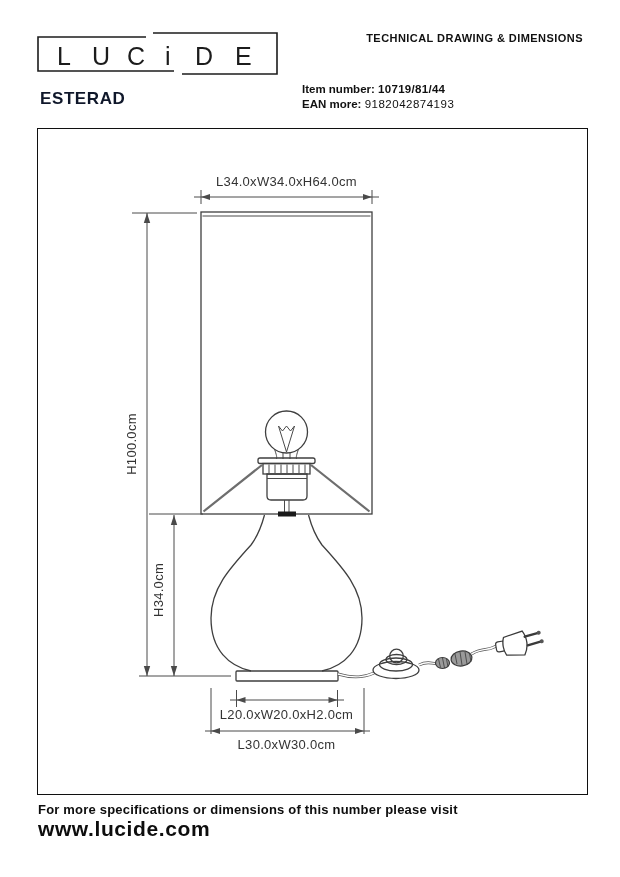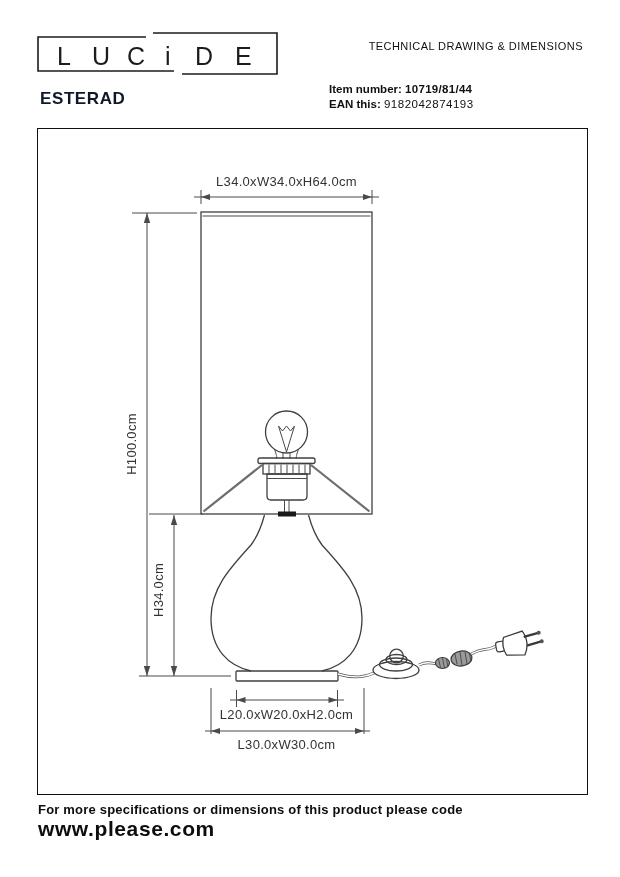--- a/index.html
+++ b/index.html
@@ -1,27 +1,27 @@
 <!DOCTYPE html>
 <html><head>
 <meta charset="utf-8">
 <style>
   html,body{margin:0;padding:0;background:#fff;}
   body{font-family:"Liberation Sans", sans-serif; color:#1a1a1a;}
   .sheet{position:relative;width:620px;height:877px;background:#ffffff;overflow:hidden;}
 
   .logo-svg{position:absolute;left:35px;top:28px;}
 
-  .doc-title{position:absolute;top:40px;right:37px;font-size:11px;letter-spacing:.45px;
-             font-weight:400;color:#111;}
+  .doc-title{position:absolute;top:32px;right:37px;font-size:11px;letter-spacing:.45px;
+             font-weight:700;color:#111;}
 
   .product-name{position:absolute;left:40px;top:89px;font-size:17px;font-weight:700;
                 letter-spacing:.6px;color:#0f172a;}
 
-  .item-block{position:absolute;left:302px;top:82px;font-size:11.5px;line-height:15px;color:#111;margin-left:27px;}
+  .item-block{position:absolute;left:302px;top:82px;font-size:11.5px;line-height:15px;color:#111;}
   .item-block .lbl{font-weight:700;}
   .item-block .val-bold{font-weight:700;letter-spacing:.3px;}
   .item-block .val{font-weight:400;letter-spacing:.5px;}
 
   .frame{position:absolute;left:37px;top:128px;width:551px;height:667px;
          border:1.6px solid #101010;box-sizing:border-box;background:#fff;}
 
   .drawing-svg{position:absolute;left:37px;top:128px;}
 
   .footer-note{position:absolute;left:38px;top:802px;font-size:13px;font-weight:700;color:#0d0d0d;letter-spacing:.2px;}
@@ -56,21 +56,21 @@
   <div class="doc-title">TECHNICAL DRAWING &amp; DIMENSIONS</div>
 
   <div class="product-name">ESTERAD</div>
 
   <div class="item-block">
     <div>
       <span class="lbl">Item number:</span>
       <span class="val-bold">10719/81/44</span>
     </div>
     <div>
-      <span class="lbl">EAN this</span><span class="lbl">:</span>
+      <span class="lbl">EAN more</span><span class="lbl">:</span>
       <span class="val">9182042874193</span>
     </div>
   </div>
 
   <div class="frame"></div>
 
   <svg class="drawing-svg" width="551" height="667" viewBox="0 0 551 667">
 
     <g>
       <path class="dim" d="M164 62 V76 M335 62 V76"></path>
@@ -170,16 +170,16 @@
 
     <g>
       <path class="dim" d="M174 560 V606 M327 560 V606"></path>
       <path class="dim" d="M168 603 H333"></path>
       <polygon class="arr" points="174,603 183,600 183,606"></polygon>
       <polygon class="arr" points="327,603 318,600 318,606"></polygon>
       <text class="dimtxt" x="249.5" y="621" text-anchor="middle">L30.0xW30.0cm</text>
     </g>
   </svg>
 
-  <div class="footer-note">For more specifications or dimensions of this product please code</div>
-  <div class="footer-site">www.please.com</div>
+  <div class="footer-note">For more specifications or dimensions of this number please visit</div>
+  <div class="footer-site">www.lucide.com</div>
 
 </div>
 
 </body></html>

